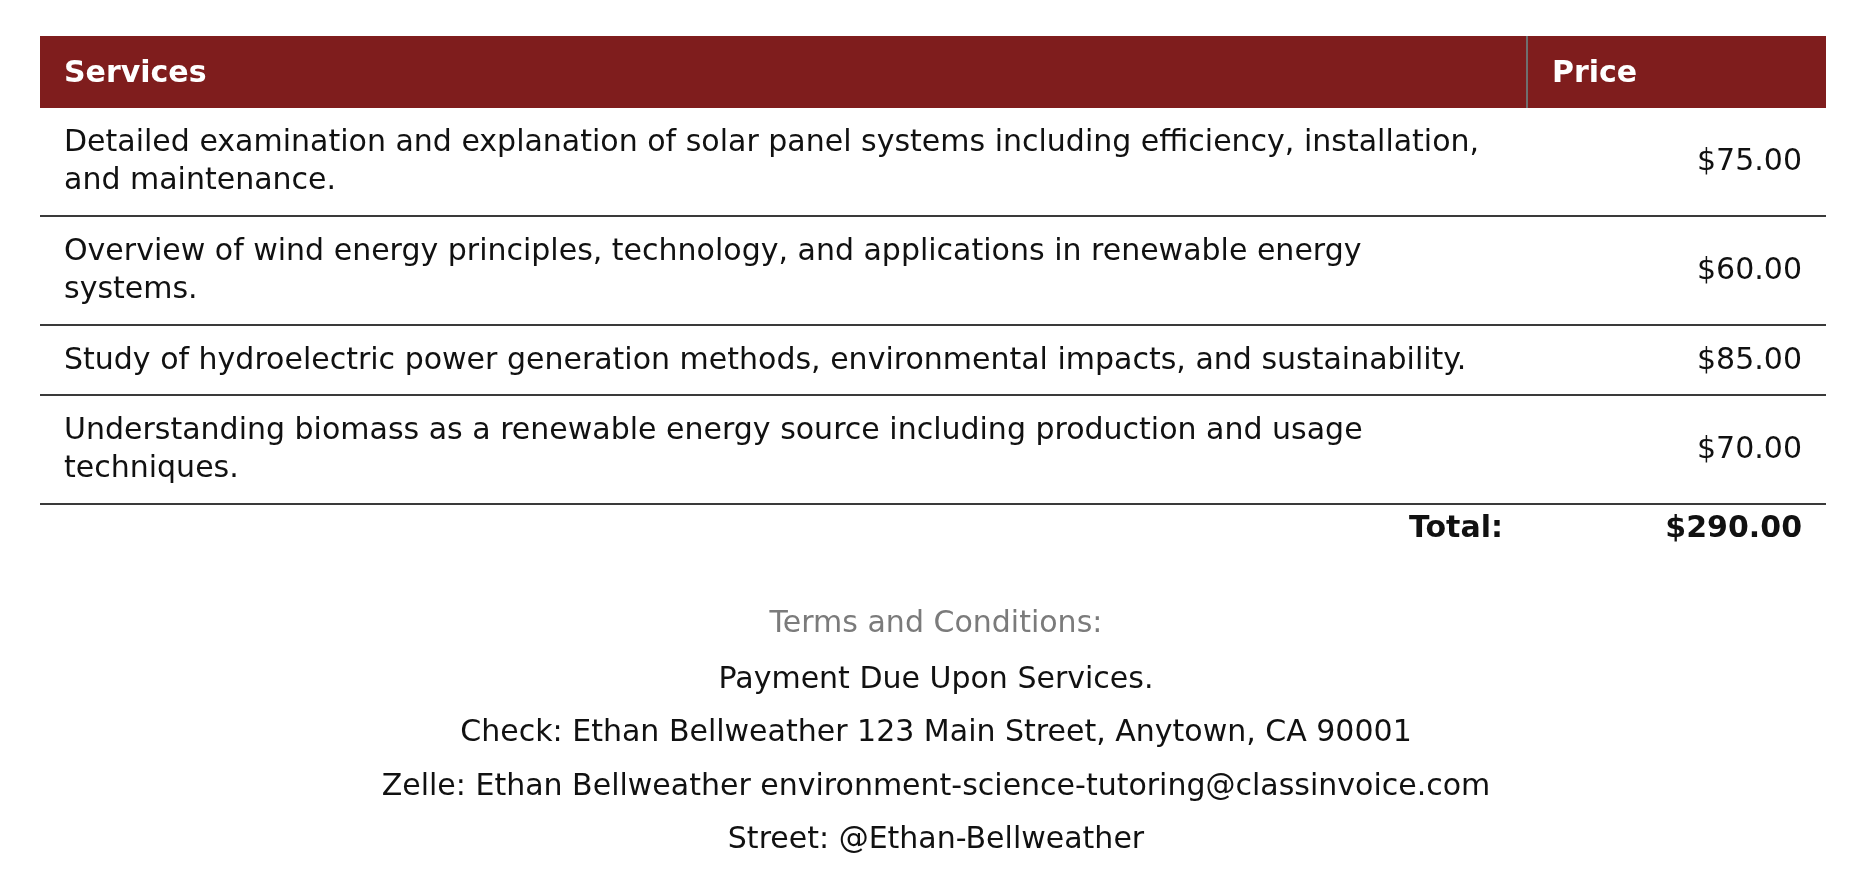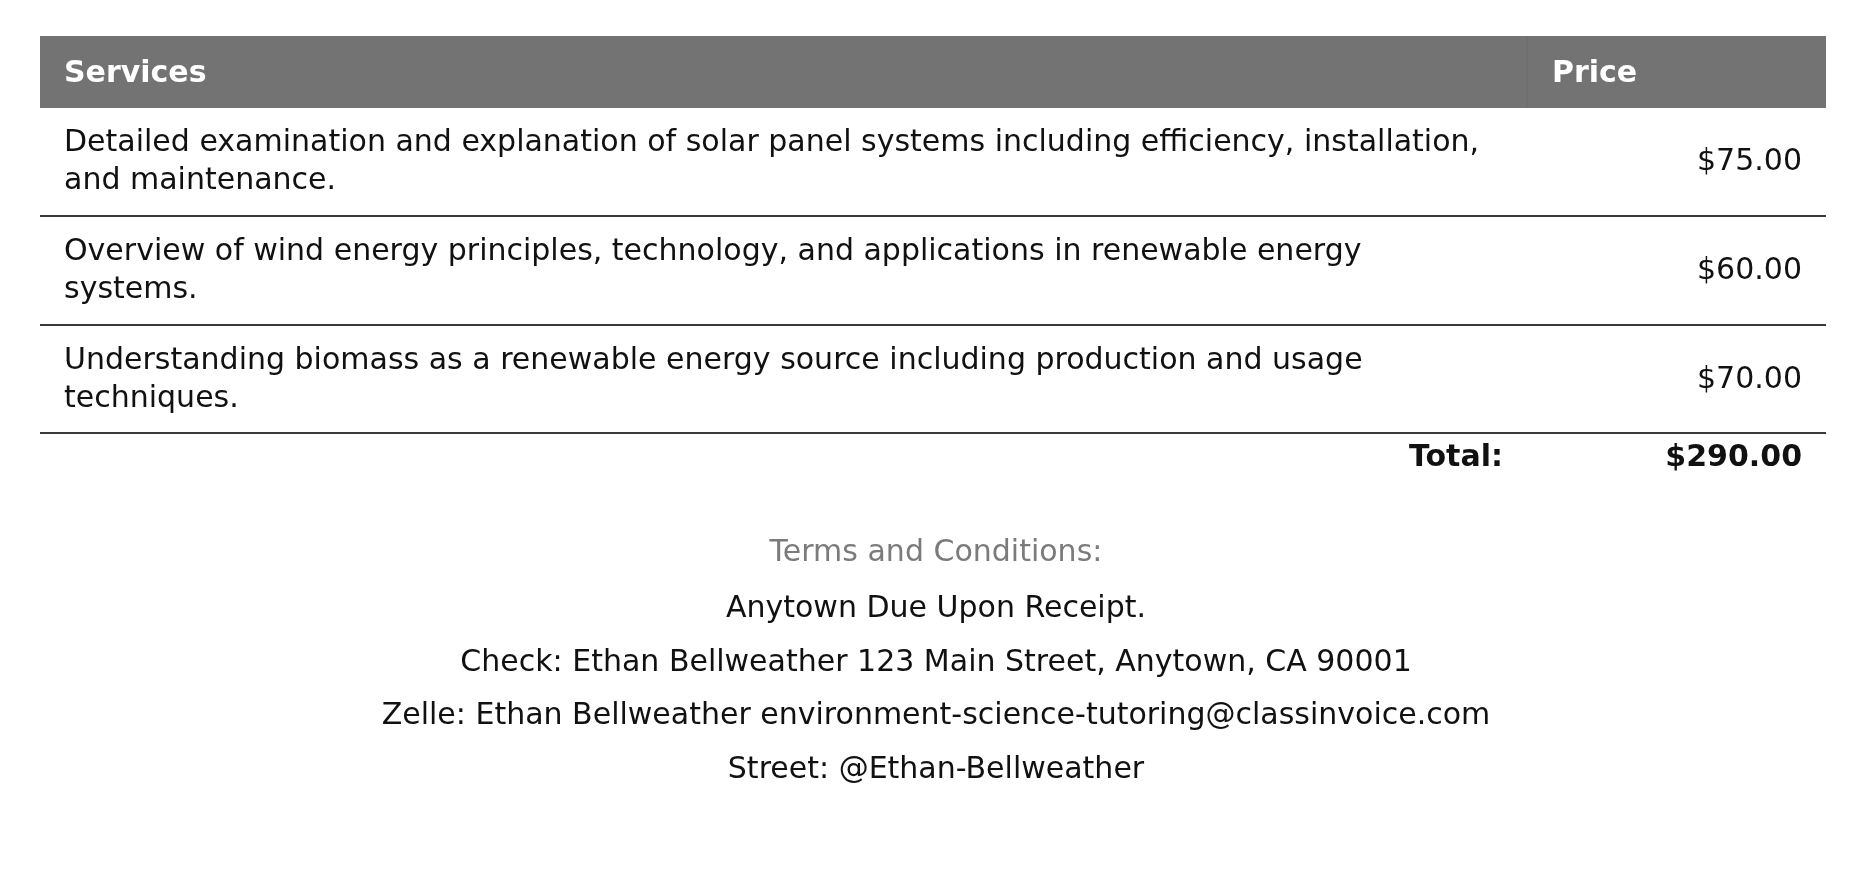--- a/index.html
+++ b/index.html
@@ -21,21 +21,21 @@
     box-sizing: border-box;
     padding: 36px 40px 0 40px;
   }
   table.invoice {
     width: 1786px;
     border-collapse: collapse;
     table-layout: fixed;
     margin: 0;
   }
   table.invoice thead th {
-    background: #737373;
+    background: #7f1d1d;
     color: #ffffff;
     font-size: 30px;
     font-weight: bold;
     padding: 18px 24px;
     text-align: left;
     vertical-align: middle;
     line-height: 1.2;
   }
   table.invoice thead th.price-head {
     border-left: 2px solid #6f6f6f;
@@ -104,33 +104,37 @@
     <tbody>
       <tr>
         <td class="desc">Detailed examination and explanation of solar panel systems including efficiency, installation, and maintenance.</td>
         <td class="price">$75.00</td>
       </tr>
       <tr>
         <td class="desc">Overview of wind energy principles, technology, and applications in renewable energy systems.</td>
         <td class="price">$60.00</td>
       </tr>
       <tr>
+        <td class="desc">Study of hydroelectric power generation methods, environmental impacts, and sustainability.</td>
+        <td class="price">$85.00</td>
+      </tr>
+      <tr>
         <td class="desc">Understanding biomass as a renewable energy source including production and usage techniques.</td>
         <td class="price">$70.00</td>
       </tr>
     </tbody>
     <tfoot>
       <tr>
         <td class="total-label">Total:</td>
         <td class="total-value">$290.00</td>
       </tr>
     </tfoot>
   </table>
 
   <div class="terms">
     <div class="terms-title">Terms and Conditions:</div>
-    <div class="terms-line">Anytown Due Upon Receipt.</div>
+    <div class="terms-line">Payment Due Upon Services.</div>
     <div class="terms-line">Check: Ethan Bellweather 123 Main Street, Anytown, CA 90001</div>
     <div class="terms-line">Zelle: Ethan Bellweather environment-science-tutoring@classinvoice.com</div>
     <div class="terms-line">Street: @Ethan-Bellweather</div>
   </div>
 
 </div>
 
 </body></html>

